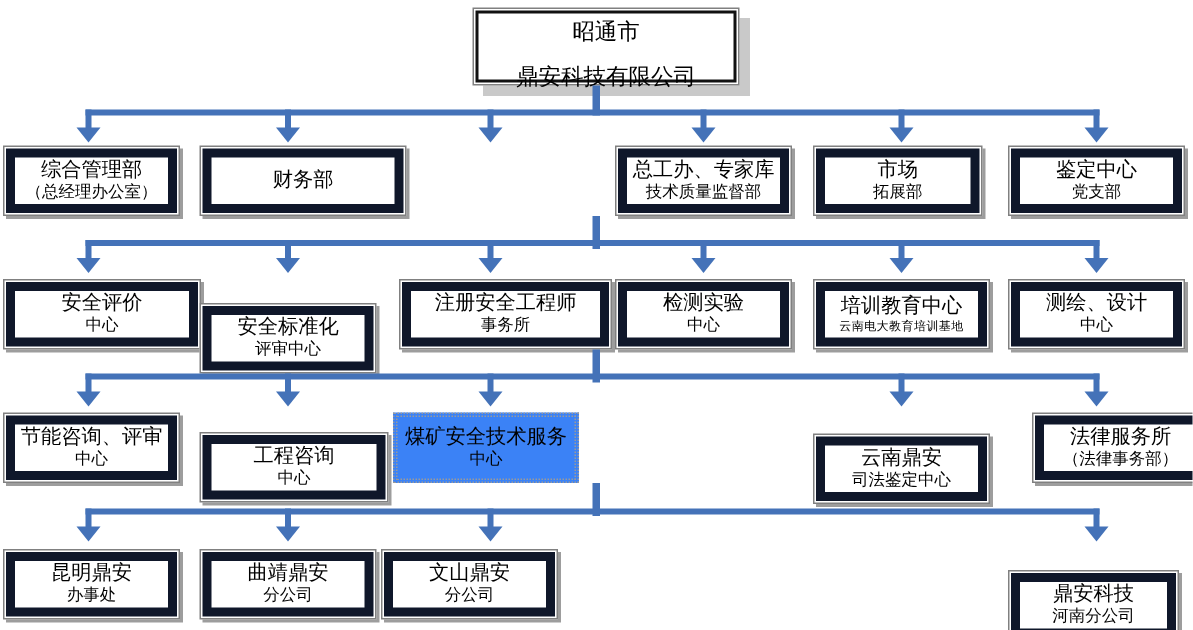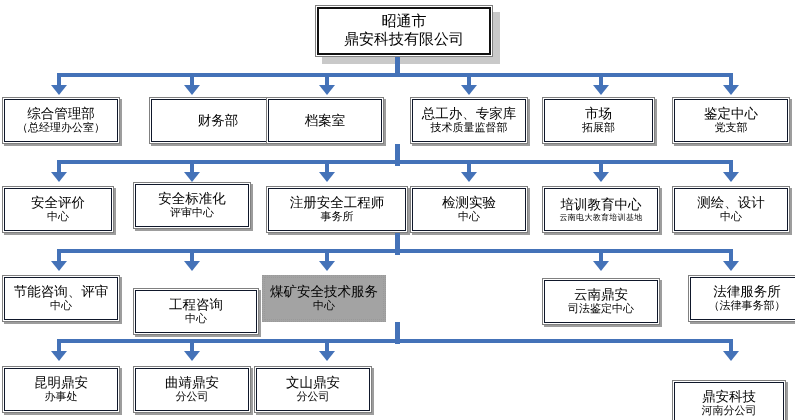--- a/index.html
+++ b/index.html
@@ -29,21 +29,21 @@
     padding: 1px;
     display: flex;
     align-items: center;
     justify-content: center;
     text-align: center;
   }
   .node > .node-inner {
     box-sizing: border-box;
     width: 100%;
     height: 100%;
-    border: 1px solid #0f172a;
+    border: 6px solid #0f172a;
     display: flex;
     flex-direction: column;
     align-items: center;
     justify-content: center;
     line-height: 1.18;
     color: #000000;
   }
   .node .line {
     display: block;
     white-space: nowrap;
@@ -53,27 +53,27 @@
   .node .line.small { font-size: 8px; letter-spacing: 0.3px; }
 
   
   .node.root {
     border-width: 1px;
     box-shadow: 7px 7px 0 0 #c9c9c9;
   }
   .node.root > .node-inner {
     border: 2px solid #111111;
   }
-  .node.root .line { font-size: 15px; }
+  .node.root .line { font-size: 15px; margin-top: 12px; }
 
   
   .node.dotted {
     border: 1px dotted #9a9a9a;
     padding: 1px;
-    background: #a3a3a3;
+    background: #3b82f6;
   }
   .node.dotted > .node-inner {
     border: 1px dotted #9a9a9a;
   }
 
   
   .node.bevel {
     box-shadow: 2px 2px 0 0 #9d9d9d;
   }
 
@@ -132,31 +132,26 @@
   <div class="arrow" style="left:593px; top:85px;"></div>
   <div class="arrow" style="left:723px; top:85px;"></div>
 
   <div class="node bevel" style="left:2px; top:97px; width:118px; height:47px;">
     <div class="node-inner">
       <span class="line l1">综合管理部</span>
       <span class="line l2">（总经理办公室）</span>
     </div>
   </div>
 
-  <div class="node bevel" style="left:133px; top:97px; width:138px; height:47px;margin-left:16px;">
+  <div class="node bevel" style="left:133px; top:97px; width:138px; height:47px;">
     <div class="node-inner">
       <span class="line l1">财务部</span>
     </div>
   </div>
 
-  <div class="node bevel" style="left:266px; top:97px; width:118px; height:47px;">
-    <div class="node-inner">
-      <span class="line l1">档案室</span>
-    </div>
-  </div>
 
   <div class="node bevel" style="left:410px; top:97px; width:118px; height:47px;">
     <div class="node-inner">
       <span class="line l1">总工办、专家库</span>
       <span class="line l2">技术质量监督部</span>
     </div>
   </div>
 
   <div class="node bevel" style="left:542px; top:97px; width:113px; height:47px;">
     <div class="node-inner">
@@ -183,28 +178,28 @@
   <div class="vstub" style="left:599px; top:160px; height:14px;"></div>
   <div class="vstub" style="left:729px; top:160px; height:14px;"></div>
 
   <div class="arrow" style="left:51px; top:172px;"></div>
   <div class="arrow" style="left:184px; top:172px;"></div>
   <div class="arrow" style="left:319px; top:172px;"></div>
   <div class="arrow" style="left:461px; top:172px;"></div>
   <div class="arrow" style="left:593px; top:172px;"></div>
   <div class="arrow" style="left:723px; top:172px;"></div>
 
-  <div class="node bevel" style="left:2px; top:186px; width:112px; height:47px;">
+  <div class="node bevel" style="left:2px; top:186px; width:132px; height:47px;">
     <div class="node-inner">
       <span class="line l1">安全评价</span>
       <span class="line l2">中心</span>
     </div>
   </div>
 
-  <div class="node bevel" style="left:133px; top:182px; width:118px; height:47px;">
+  <div class="node bevel" style="left:133px; top:202px; width:118px; height:47px;">
     <div class="node-inner">
       <span class="line l1">安全标准化</span>
       <span class="line l2">评审中心</span>
     </div>
   </div>
 
   <div class="node bevel" style="left:266px; top:186px; width:142px; height:47px;text-align:right;">
     <div class="node-inner">
       <span class="line l1">注册安全工程师</span>
       <span class="line l2">事务所</span>
@@ -262,21 +257,21 @@
     </div>
   </div>
 
   <div class="node dotted" style="left:262px; top:275px; width:124px; height:47px;">
     <div class="node-inner">
       <span class="line l1">煤矿安全技术服务</span>
       <span class="line l2">中心</span>
     </div>
   </div>
 
-  <div class="node bevel" style="left:542px; top:278px; width:118px; height:47px;">
+  <div class="node bevel" style="left:542px; top:289px; width:118px; height:47px;">
     <div class="node-inner">
       <span class="line l1">云南鼎安</span>
       <span class="line l2">司法鉴定中心</span>
     </div>
   </div>
 
   <div class="node bevel" style="left:672px; top:275px; width:118px; height:47px;margin-left:16px;">
     <div class="node-inner">
       <span class="line l1">法律服务所</span>
       <span class="line l2">（法律事务部）</span>

